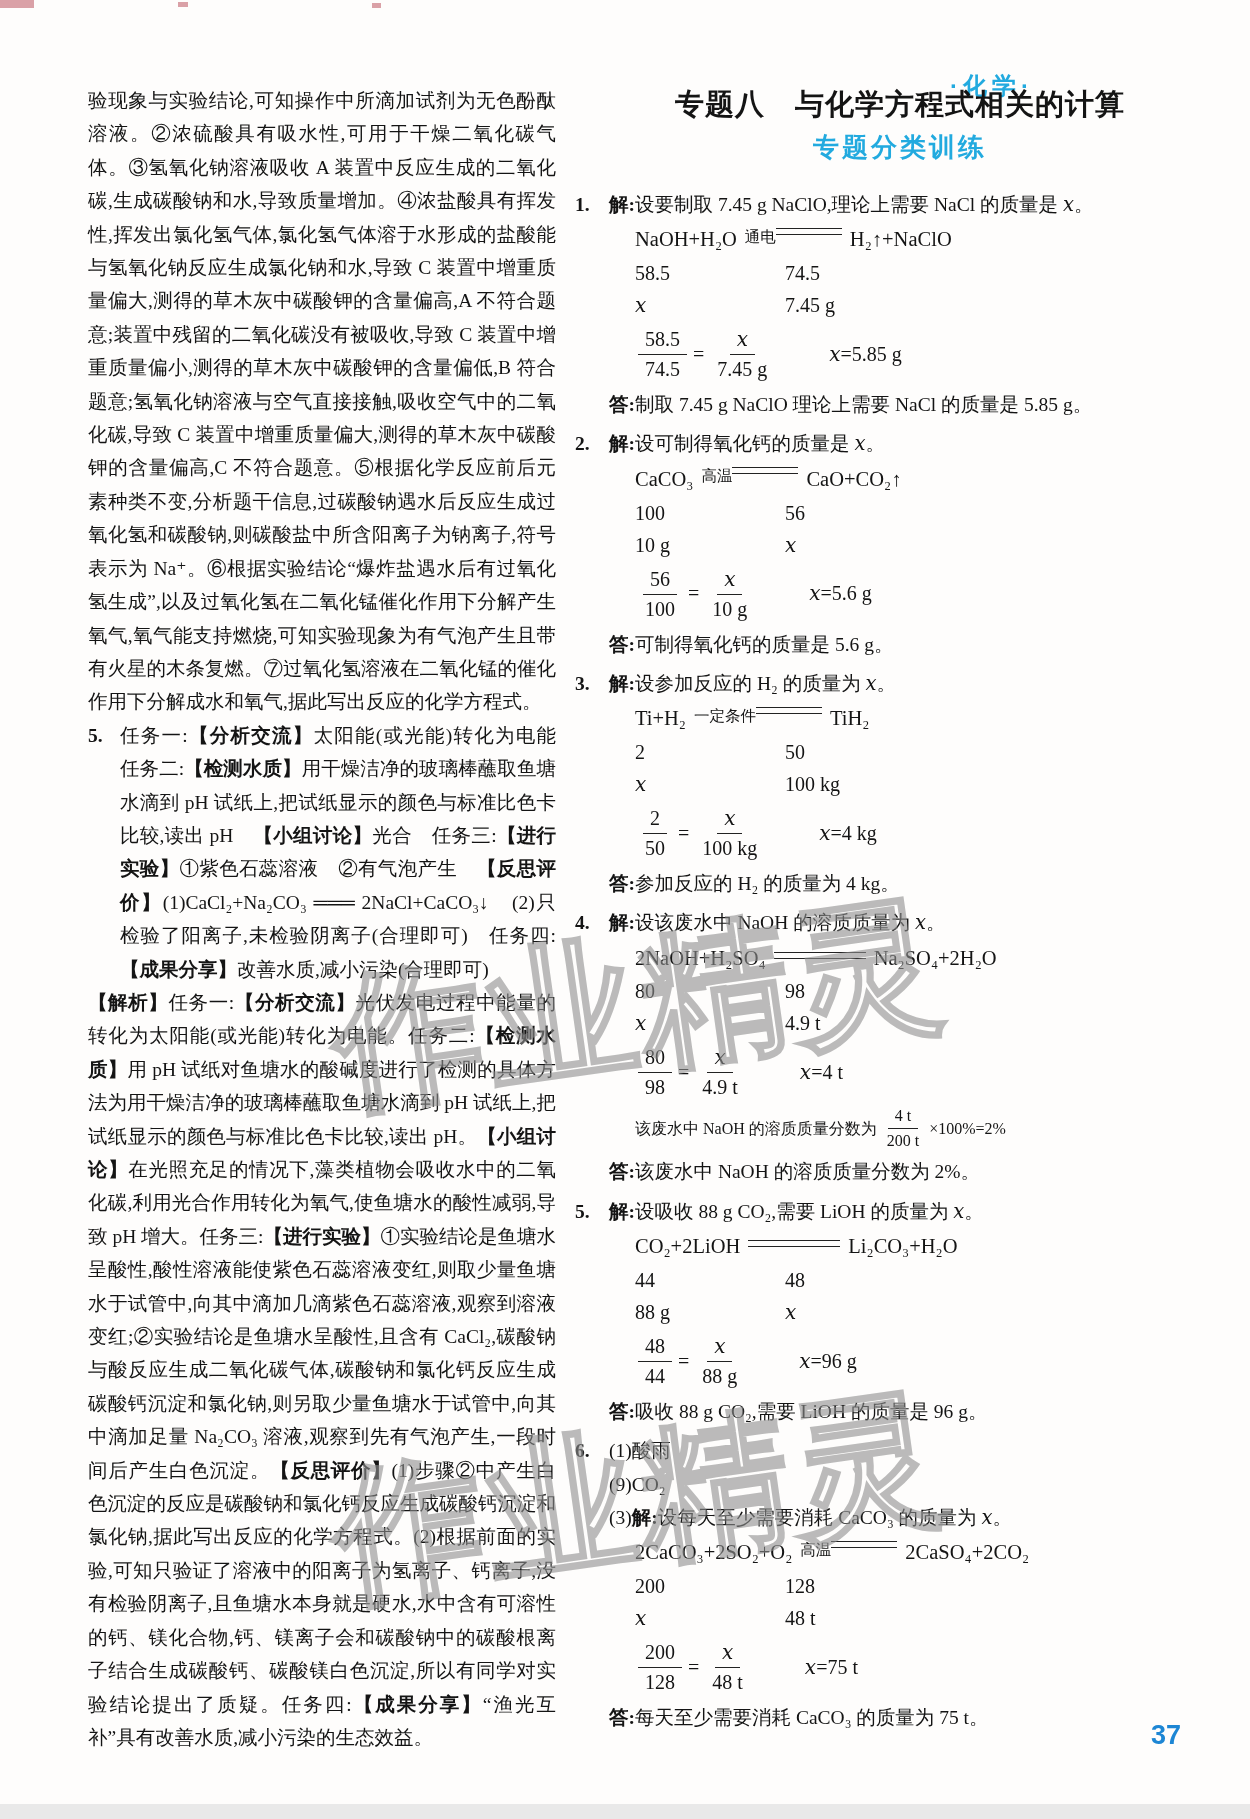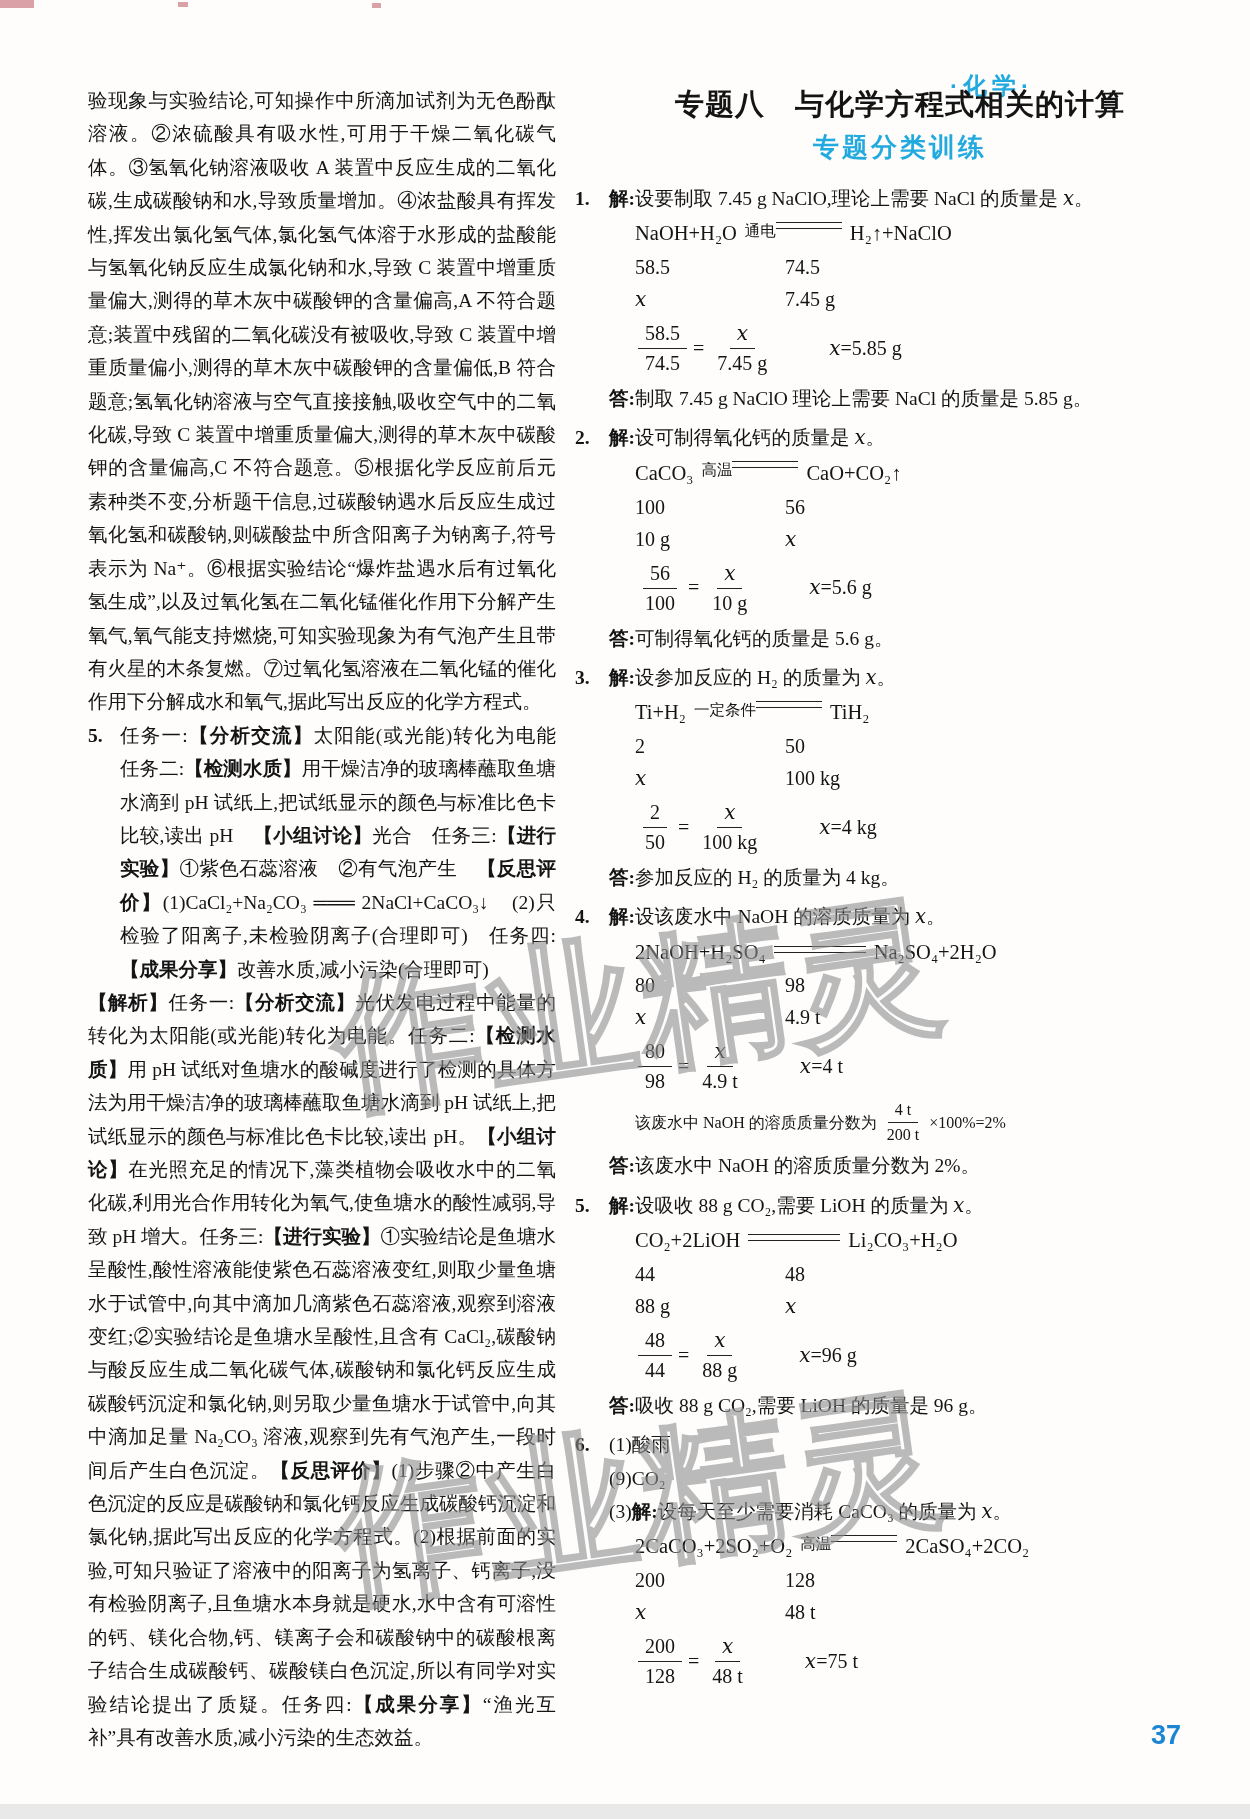--- a/index.html
+++ b/index.html
@@ -21,21 +21,21 @@
 
   
   .para-row{display:flex;font-size:19.5px;line-height:33.4px;}
   .para-num{width:32px;flex:none;font-weight:bold;}
   .para-body{flex:1;text-align:justify;text-justify:inter-character;}
 
   
   .rc-title{text-align:center;font-size:29px;font-weight:bold;letter-spacing:1px;
             line-height:40px;margin-bottom:6px;}
   .rc-sub{text-align:center;font-size:26px;font-weight:bold;letter-spacing:3px;
-          line-height:34px;margin-bottom:18px;font-family:"Liberation Sans","DejaVu Sans",sans-serif;}
+          line-height:34px;margin-bottom:24px;font-family:"Liberation Sans","DejaVu Sans",sans-serif;}
   .problem{display:flex;margin-bottom:6px;}
   .p-num{width:34px;flex:none;font-weight:bold;font-size:19.5px;line-height:33.4px;}
   .p-body{flex:1;font-size:19.5px;line-height:33.4px;text-align:justify;}
   .part{line-height:33.4px;}
   .lead{text-align:justify;}
   .eq{margin:5px 0 5px 26px;font-size:20.5px;display:flex;align-items:center;line-height:1.3;}
   .dline{display:inline-flex;flex-direction:row;align-items:center;margin:0 8px;transform:translateY(-3px);}
   .cond{font-size:15.5px;line-height:1.15;white-space:nowrap;}
   .bar{align-self:stretch;min-width:66px;height:5px;border-top:1.8px solid #222;border-bottom:1.8px solid #222;}
   .bar.nocond{min-width:92px;}
@@ -297,20 +297,21 @@
                 <span class="fn">200</span>
                 <span class="fd">128</span>
               </span>
               <span class="eqs">=</span>
               <span class="frac">
                 <span class="fn"><i>x</i></span>
                 <span class="fd">48 t</span>
               </span>
               <span class="result"><i>x</i>=75 t</span>
             </div>
+            <div class="ans"><b>答:</b>每天至少需要消耗 CaCO₃ 的质量为 75 t。</div>
           </div>
         </div>
       </div>
   </div>
 
   <div class="wm" id="wm1">作业精灵</div>
   <div class="wm" id="wm2">作业精灵</div>
 
   <div class="page-num" style="color: rgb(29, 134, 212);">37</div>
   <div class="bottom-edge"></div>

